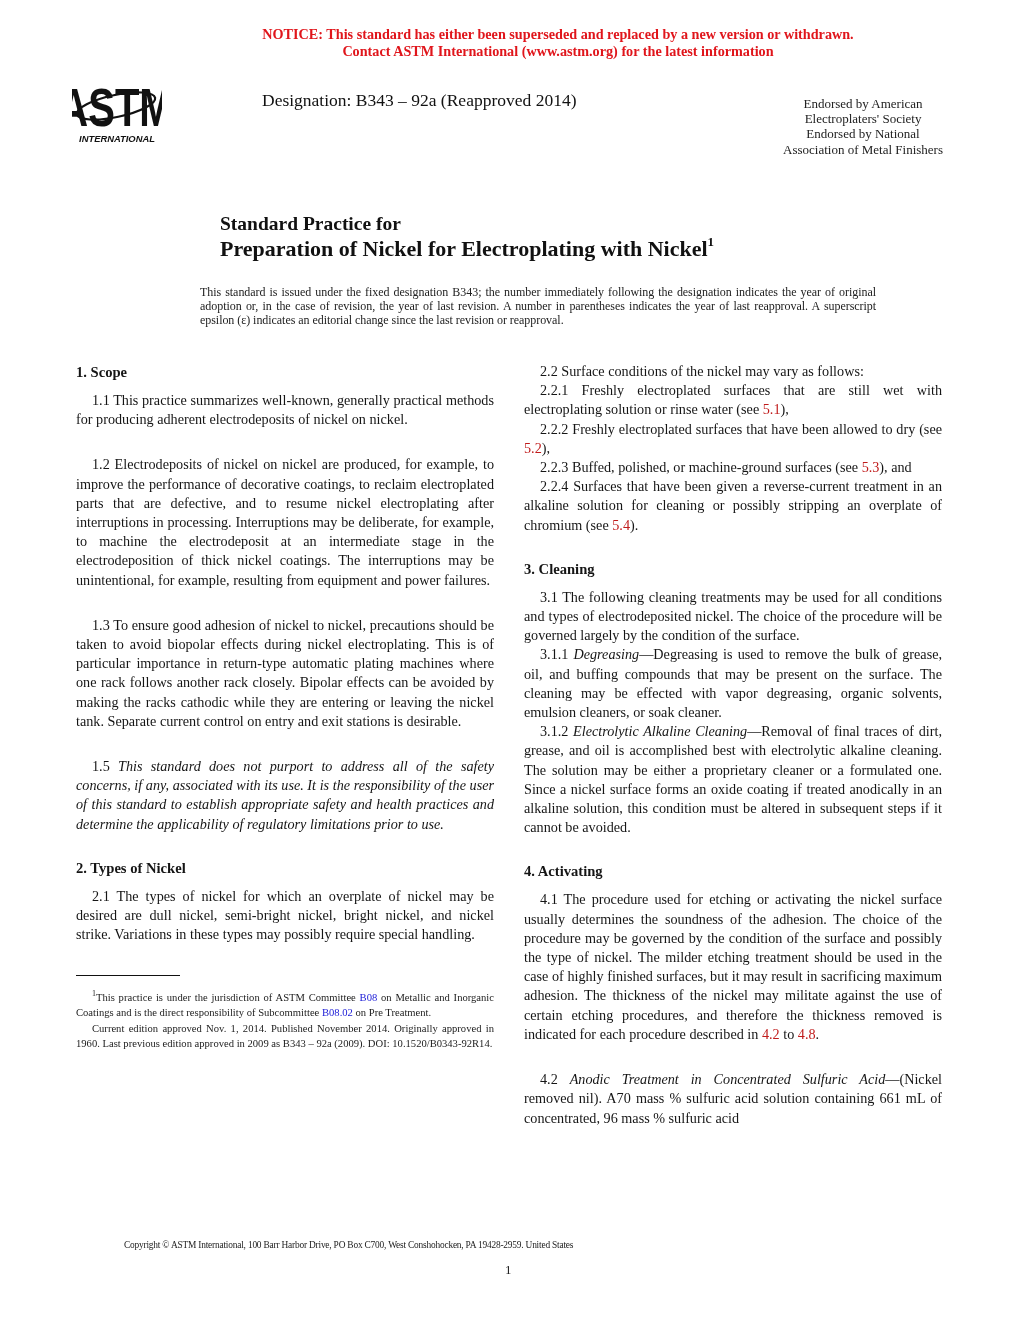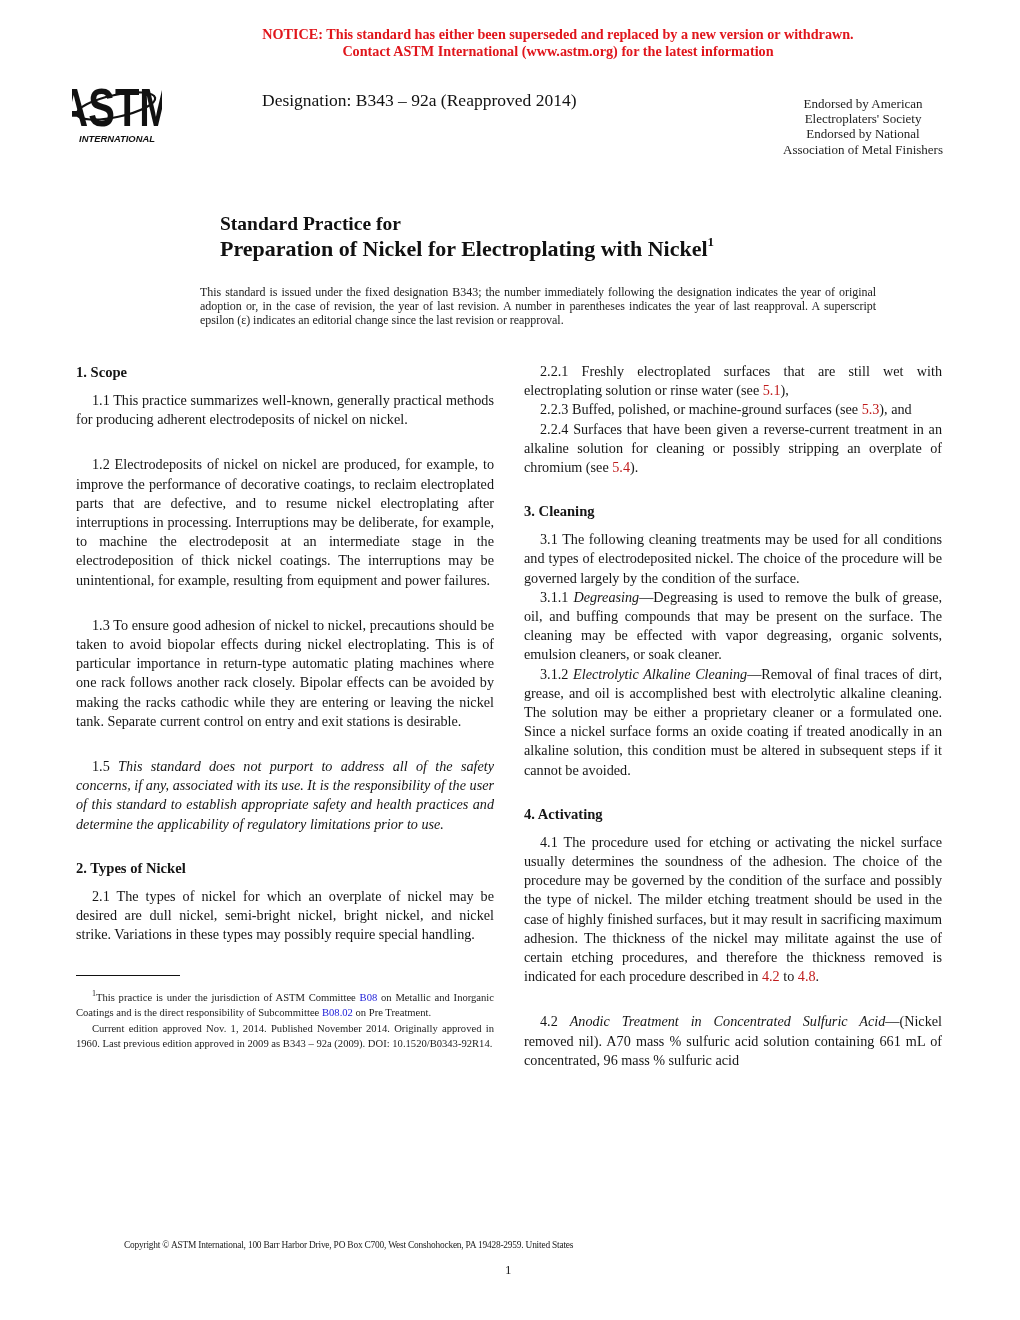--- a/index.html
+++ b/index.html
@@ -82,21 +82,23 @@
   <p>2.1  The types of nickel for which an overplate of nickel may be desired are dull nickel, semi-bright nickel, bright nickel, and nickel strike. Variations in these types may possibly require special handling.</p>
 
   <div class="fnrule"></div>
   <div class="footnote serif">
     <p><sup>1</sup><span>This practice is under the jurisdiction of ASTM Committee </span><span class="link">B08</span><span> on Metallic and Inorganic Coatings and is the direct responsibility of Subcommittee </span><span class="link">B08.02</span><span> on Pre Treatment.</span></p>
     <p>Current edition approved Nov. 1, 2014. Published November 2014. Originally approved in 1960. Last previous edition approved in 2009 as B343 – 92a (2009). DOI: 10.1520/B0343-92R14.</p>
   </div>
 </div>
 
 <div class="col col-right serif">
+  <p>2.2  Surface conditions of the nickel may vary as follows:</p>
   <p><span>2.2.1  Freshly electroplated surfaces that are still wet with electroplating solution or rinse water (see </span><span class="ref">5.1</span><span>),</span></p>
+  <p><span>2.2.2  Freshly electroplated surfaces that have been allowed to dry (see </span><span class="ref">5.2</span><span>),</span></p>
   <p><span>2.2.3  Buffed, polished, or machine-ground surfaces (see </span><span class="ref">5.3</span><span>), and</span></p>
   <p><span>2.2.4  Surfaces that have been given a reverse-current treatment in an alkaline solution for cleaning or possibly stripping an overplate of chromium (see </span><span class="ref">5.4</span><span>).</span></p>
 
   <h2 class="sec">3.  Cleaning</h2>
   <p>3.1  The following cleaning treatments may be used for all conditions and types of electrodeposited nickel. The choice of the procedure will be governed largely by the condition of the surface.</p>
   <p><span>3.1.1 </span><i>Degreasing</i><span>—Degreasing is used to remove the bulk of grease, oil, and buffing compounds that may be present on the surface. The cleaning may be effected with vapor degreasing, organic solvents, emulsion cleaners, or soak cleaner.</span></p>
   <p><span>3.1.2 </span><i>Electrolytic Alkaline Cleaning</i><span>—Removal of final traces of dirt, grease, and oil is accomplished best with electrolytic alkaline cleaning. The solution may be either a proprietary cleaner or a formulated one. Since a nickel surface forms an oxide coating if treated anodically in an alkaline solution, this condition must be altered in subsequent steps if it cannot be avoided.</span></p>
 
   <h2 class="sec">4.  Activating</h2>
   <p><span>4.1  The procedure used for etching or activating the nickel surface usually determines the soundness of the adhesion. The choice of the procedure may be governed by the condition of the surface and possibly the type of nickel. The milder etching treatment should be used in the case of highly finished surfaces, but it may result in sacrificing maximum adhesion. The thickness of the nickel may militate against the use of certain etching procedures, and therefore the thickness removed is indicated for each procedure described in </span><span class="ref">4.2</span><span> to </span><span class="ref">4.8</span><span>.</span></p>

